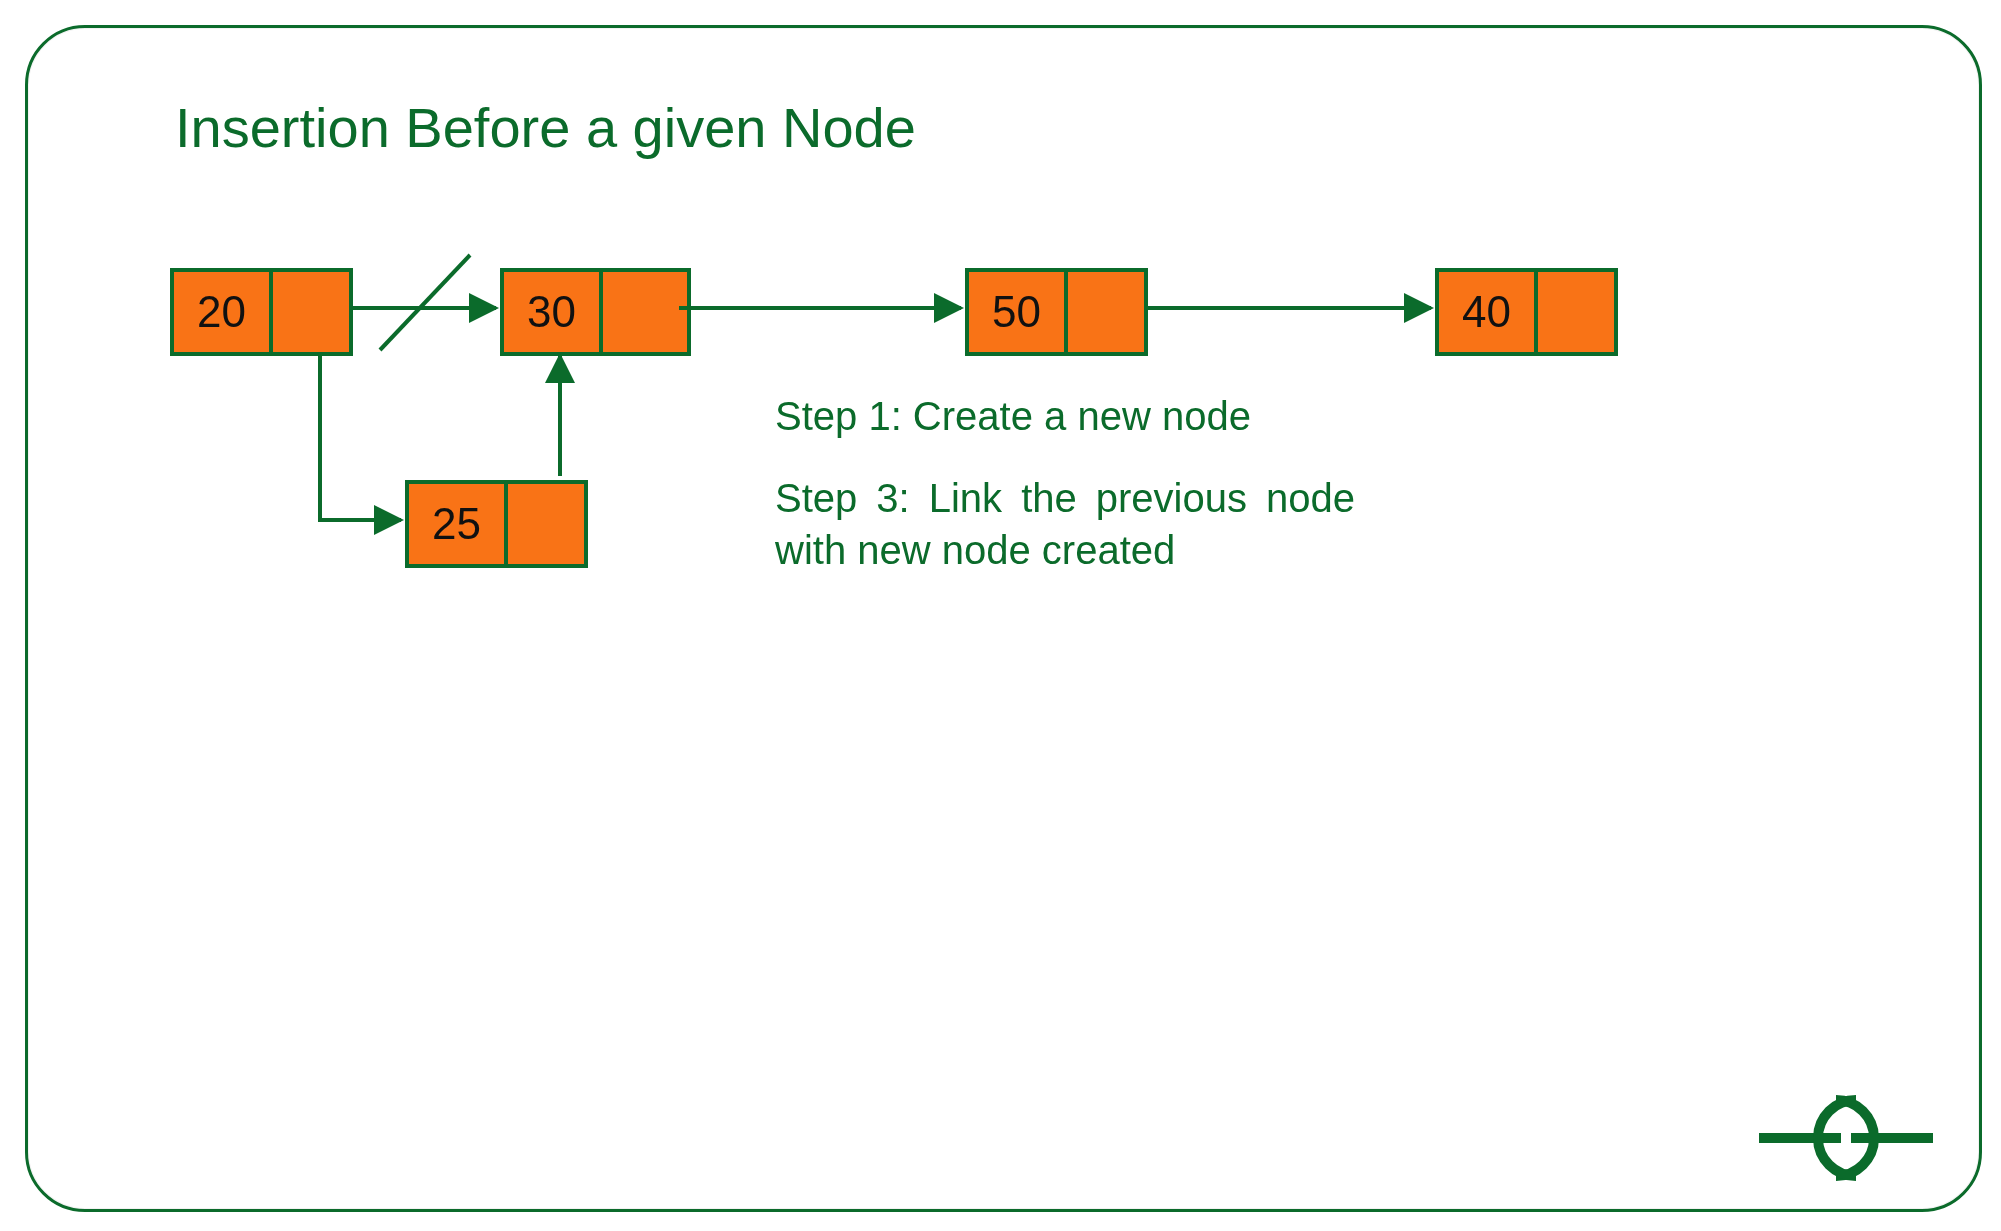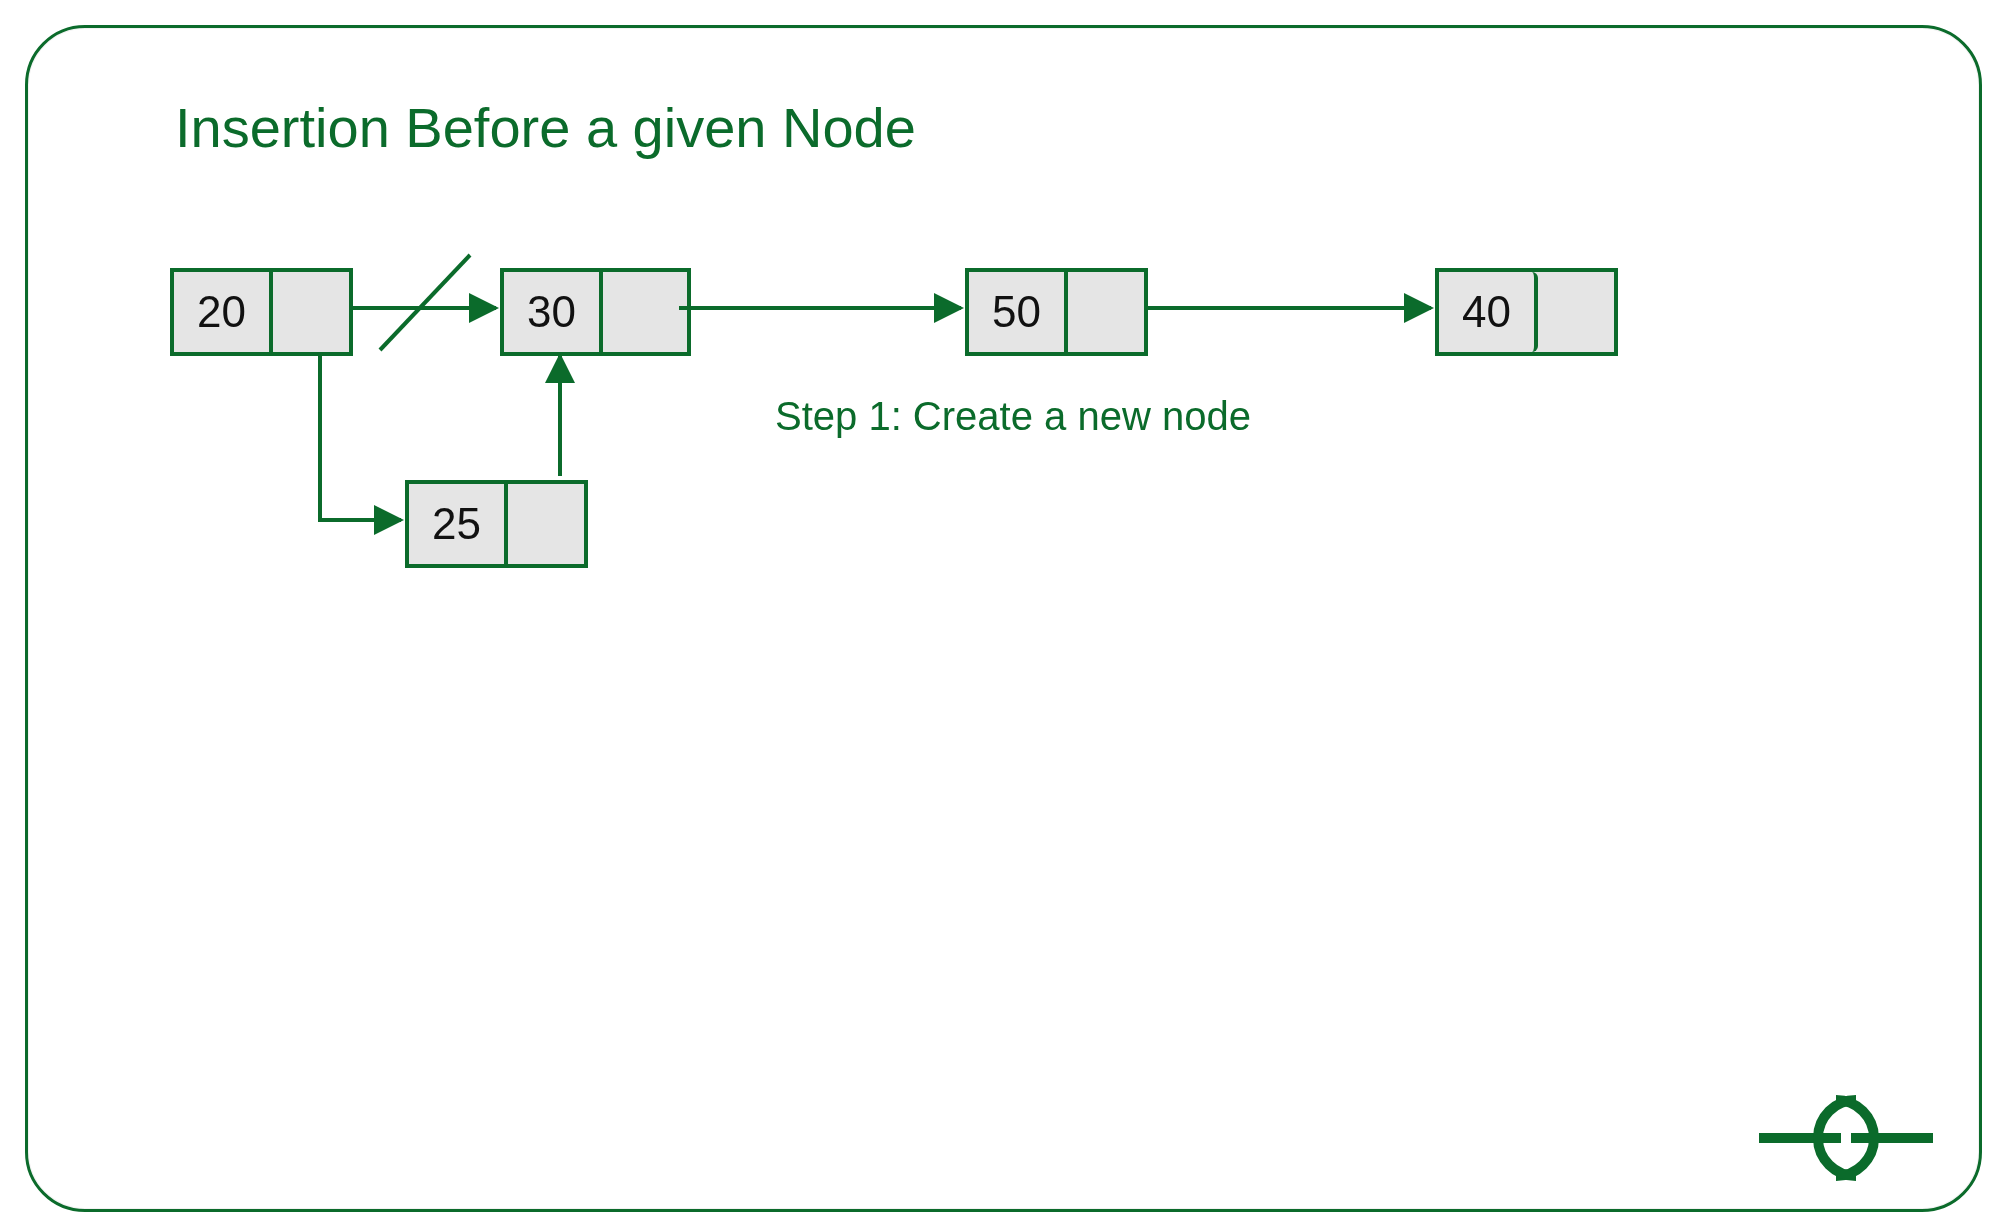--- a/index.html
+++ b/index.html
@@ -1,19 +1,19 @@
 <!DOCTYPE html>
 <html><head>
 <meta charset="utf-8">
 <style>
   html,body{margin:0;padding:0;background:#fff;}
   body{width:2001px;height:1231px;position:relative;font-family:Verdana,Geneva,sans-serif;}
   .frame{position:absolute;left:25px;top:25px;width:1951px;height:1181px;border:3px solid #0b6b2b;border-radius:60px;box-shadow:0 0 0 1px rgba(0,0,0,.05) inset;}
   .title{position:absolute;left:175px;top:95px;font-size:56px;color:#0b6b2b;font-weight:400;}
-  .node{position:absolute;border:4px solid #0b6b2b;background:#e5e5e5;}
+  .node{position:absolute;border:4px solid #0b6b2b;background:#f97316;}
   .node .data{position:absolute;left:0;top:0;bottom:0;border-right:4px solid #0b6b2b;display:flex;align-items:center;justify-content:center;font-size:44px;color:#111;}
   svg.overlay{position:absolute;left:0;top:0;width:2001px;height:1231px;pointer-events:none;}
   .steps{position:absolute;left:775px;top:390px;width:580px;color:#0b6b2b;}
   .step{font-size:40px;line-height:1.3;margin-bottom:30px;}
   .step.j{text-align:justify;text-justify:inter-word;}
   .logo{position:absolute;right:60px;bottom:35px;}
 </style>
 </head>
 <body>
 
@@ -24,21 +24,21 @@
 <div class="node" style="left:170px;top:268px;width:175px;height:80px;">
   <div class="data" style="width:95px;">20</div>
 </div>
 <div class="node" style="left:500px;top:268px;width:175px;height:80px;padding-left:8px;">
   <div class="data" style="width:95px;">30</div>
 </div>
 <div class="node" style="left:965px;top:268px;width:175px;height:80px;">
   <div class="data" style="width:95px;">50</div>
 </div>
 <div class="node" style="left:1435px;top:268px;width:175px;height:80px;">
-  <div class="data" style="width:95px;border-radius:6px;">40</div>
+  <div class="data" style="width:95px;">40</div>
 </div>
 
 <div class="node" style="left:405px;top:480px;width:175px;height:80px;">
   <div class="data" style="width:95px;">25</div>
 </div>
 
 <svg class="overlay">
   <defs>
     <marker id="ah" viewBox="0 0 12 12" refX="10" refY="6" markerWidth="9" markerHeight="9" orient="auto-start-reverse">
       <path d="M1,1 L11,6 L1,11 z" fill="#0b6b2b"></path>
@@ -53,20 +53,21 @@
 
   <line x1="1144" y1="308" x2="1431" y2="308" stroke="#0b6b2b" stroke-width="4" marker-end="url(#ah)"></line>
 
   <path d="M320,352 L320,520 L401,520" fill="none" stroke="#0b6b2b" stroke-width="4" marker-end="url(#ah)"></path>
 
   <path d="M560,476 L560,356" fill="none" stroke="#0b6b2b" stroke-width="4" marker-end="url(#ah)"></path>
 </svg>
 
 <div class="steps">
   <div class="step">Step 1: Create a new node</div>
+  <div class="step j">Step 3: Link the previous node with new node created</div>
 </div>
 
 <div class="logo">
   <svg width="190" height="110" viewBox="0 0 190 110">
     <g fill="none" stroke="#0b6b2b" stroke-width="10" stroke-linecap="butt">
 
       <path d="M85,18 A38,38 0 1 1 85,94"></path>
       <line x1="8" y1="56" x2="90" y2="56"></line>
 
       <path d="M105,18 A38,38 0 1 0 105,94"></path>

